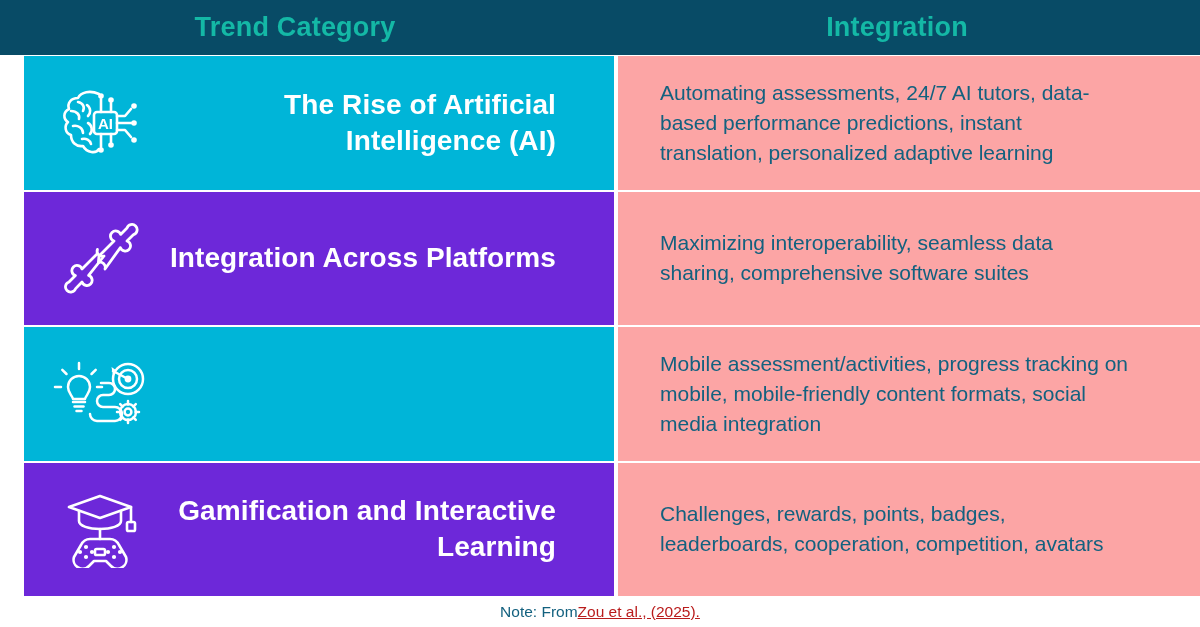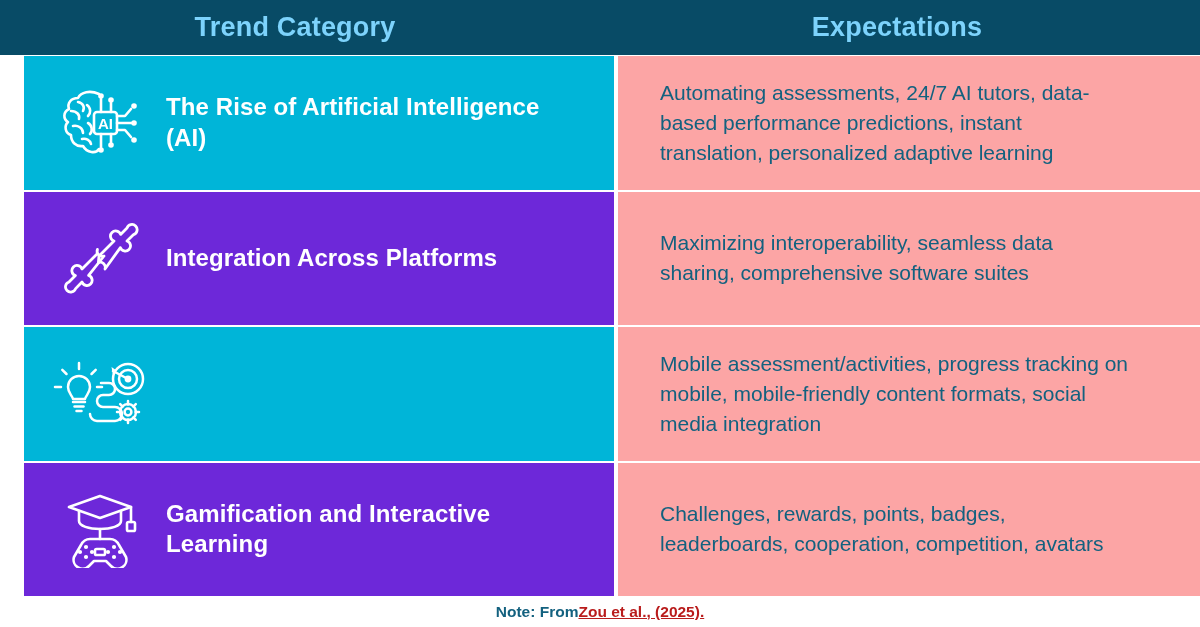--- a/index.html
+++ b/index.html
@@ -27,21 +27,21 @@
   .thead {
     display: flex;
     height: 55px;
     flex: 0 0 55px;
     background: #084B66;
   }
   .th {
     display: flex;
     align-items: center;
     justify-content: center;
-    color: #7dd3fc;
+    color: #14b8a6;
     font-size: 27px;
     font-weight: bold;
     letter-spacing: 0.2px;
   }
   .th-left  { width: 590px; }
   .th-gap   { width: 4px; background: #084B66; }
   .th-right { width: 606px; }
 
   
   .tbody {
@@ -86,23 +86,23 @@
     width: 132px;
     flex: 0 0 132px;
     display: flex;
     align-items: center;
     justify-content: center;
   }
   .icon-box svg { display: block; }
 
   .cat-label {
     flex: 1 1 auto;
-    text-align: left;
+    text-align: right;
     color: #ffffff;
-    font-size: 24px;
+    font-size: 28px;
     font-weight: bold;
     line-height: 1.28;
     letter-spacing: 0.1px;
     padding-right: 44px;
   }
 
   .exp-text {
     color: #13617F;
     font-size: 21px;
     line-height: 1.42;
@@ -112,37 +112,36 @@
   
   .note {
     flex: 0 0 31px;
     height: 31px;
     background: #ffffff;
     display: flex;
     align-items: center;
     justify-content: center;
     font-size: 15.5px;
     color: #13617F;
-    font-weight: bold;
   }
   .note .note-link {
     text-decoration: underline;
     color: #b91c1c;
   }
   .note .note-prefix { margin-right: 0; }
 </style>
 </head>
 <body>
 
 <div class="table-wrap">
 
   <div class="thead">
     <div class="th th-left">Trend Category</div>
     <div class="th-gap"></div>
-    <div class="th th-right">Expectations</div>
+    <div class="th th-right">Integration</div>
   </div>
 
   <div class="tbody">
 
     <div class="row row-cyan">
       <div class="cell-cat">
         <div class="icon-box">
           <svg width="86" height="76" viewBox="0 0 86 76" fill="none" stroke="#ffffff" stroke-width="2.6" stroke-linecap="round" stroke-linejoin="round">
 
             <path d="M42 9 C33 5, 24 7, 21 13 C14 13, 10 18, 12 24 C6 27, 6 34, 11 37

